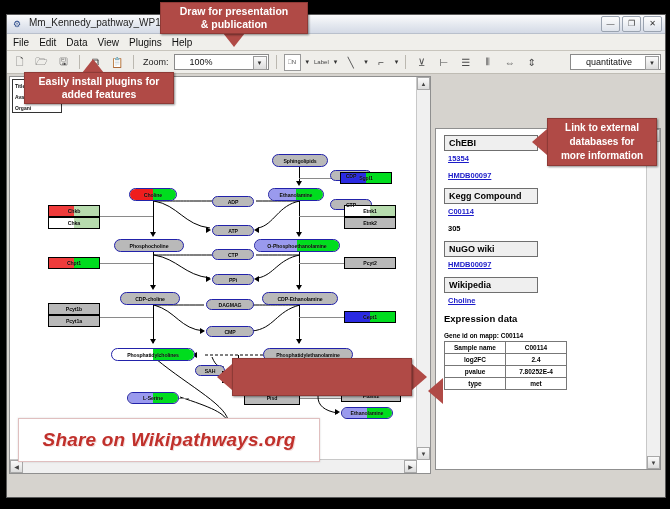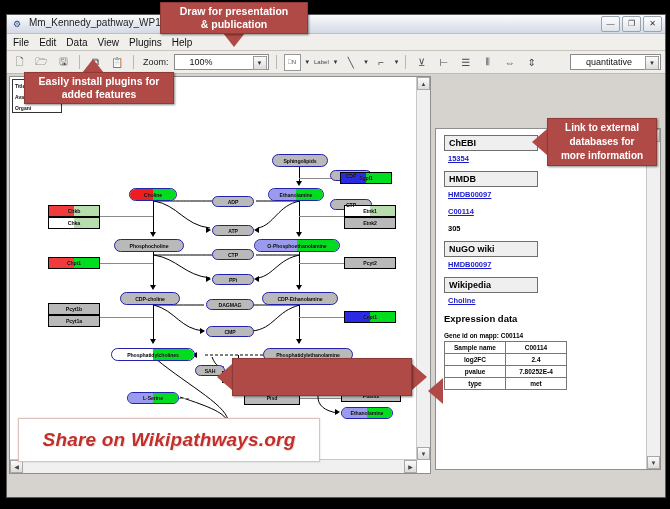--- a/index.html
+++ b/index.html
@@ -431,22 +431,22 @@
           <div class="sbbtn" style="right:0;top:0;">▶</div>
         </div>
       </div>
 
       <div id="rpanel">
         <div id="rcontent">
           <div id="rinner">
             <div id="db-list">
                 <div class="dbhdr">ChEBI</div>
                 <span class="dblink">15354</span>
-                <div class="dbhdr">HMDB</div>
                 <span class="dblink">HMDB00097</span>
+                <div class="dbhdr">Kegg Compound</div>
                 <span class="dblink">C00114</span>
                 <span class="dbplain">305</span>
                 <div class="dbhdr">NuGO wiki</div>
                 <span class="dblink">HMDB00097</span>
                 <div class="dbhdr">Wikipedia</div>
                 <span class="dblink">Choline</span>
               </div>
             <div class="exphdr">Expression data</div>
             <div class="geneid">Gene id on mapp: C00114</div>
             <table class="exp">

